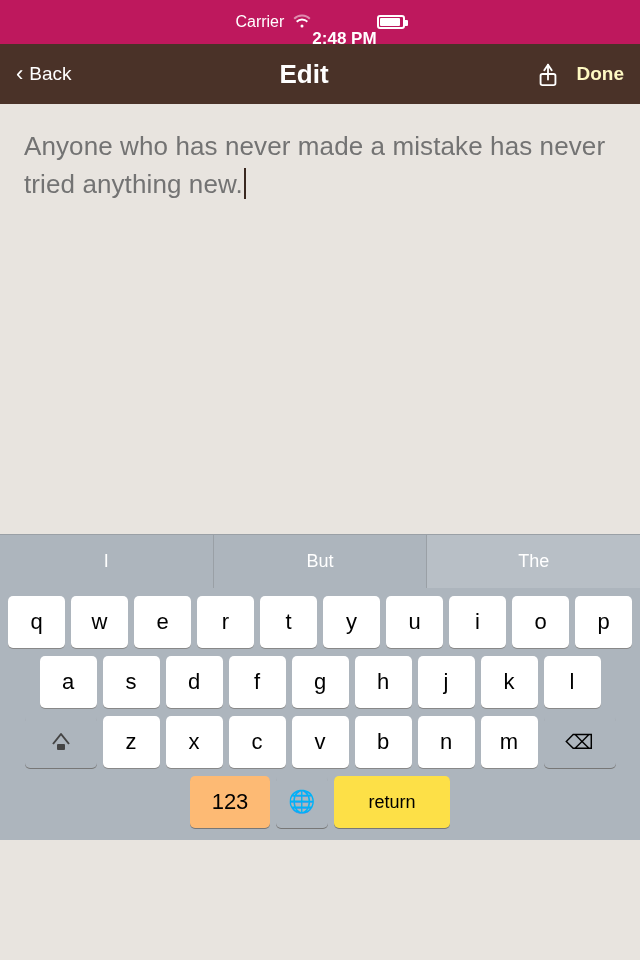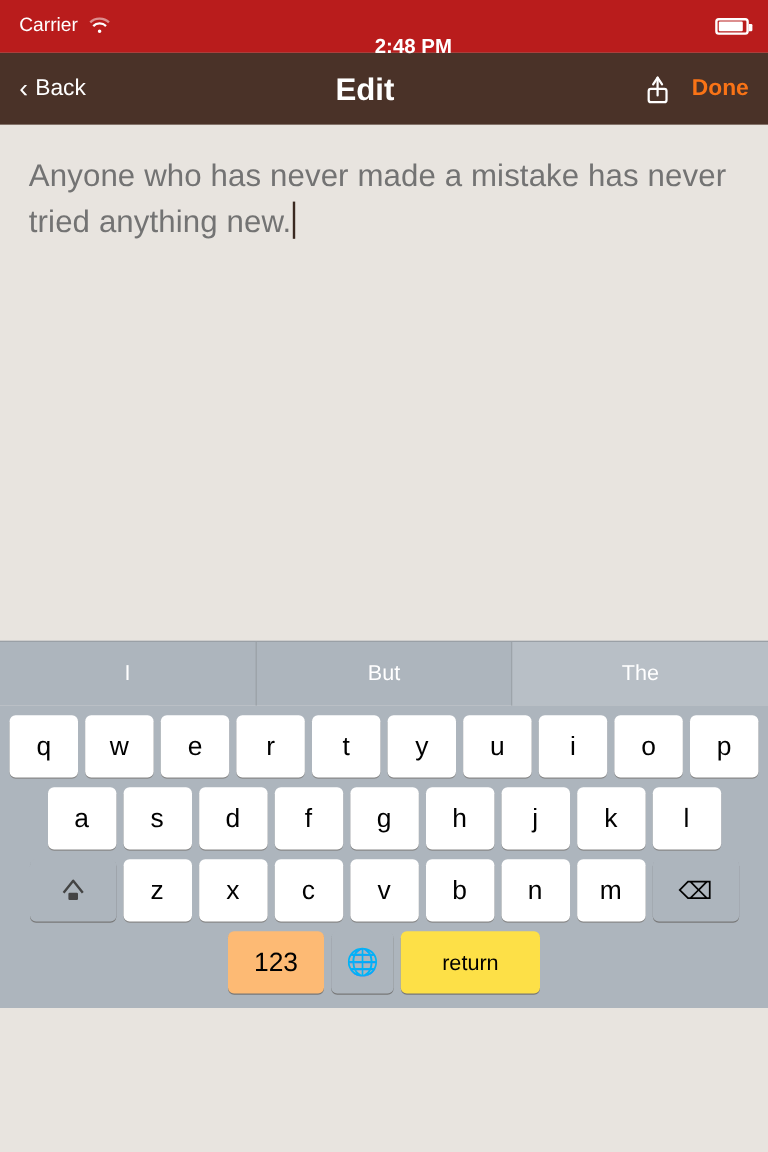--- a/index.html
+++ b/index.html
@@ -9,24 +9,24 @@
       height: 960px;
       overflow: hidden;
       font-family: -apple-system, 'Helvetica Neue', Arial, sans-serif;
       background: #e8e4df;
     }
 
     
     #status-bar {
       width: 640px;
       height: 44px;
-      background: #b91c1c;
-      display: flex;
-      align-items: center;
-      justify-content: space-between;
+      background: #be185d;
+      display: flex;
+      align-items: center;
+      justify-content: center;
       padding: 0 16px;
       color: white;
       font-size: 16px;
       font-weight: 500;
     }
     .status-left {
       display: flex;
       align-items: center;
       gap: 8px;
     }
@@ -102,21 +102,21 @@
       gap: 18px;
     }
     .nav-share-icon {
       display: flex;
       align-items: center;
       cursor: pointer;
     }
     .nav-done {
       font-size: 19px;
       font-weight: 700;
-      color: #f97316;
+      color: #fef9c3;
       cursor: pointer;
     }
 
     
     #text-area {
       width: 640px;
       height: 430px;
       background: #e8e4df;
       padding: 24px 24px 16px 24px;
       font-size: 26px;

